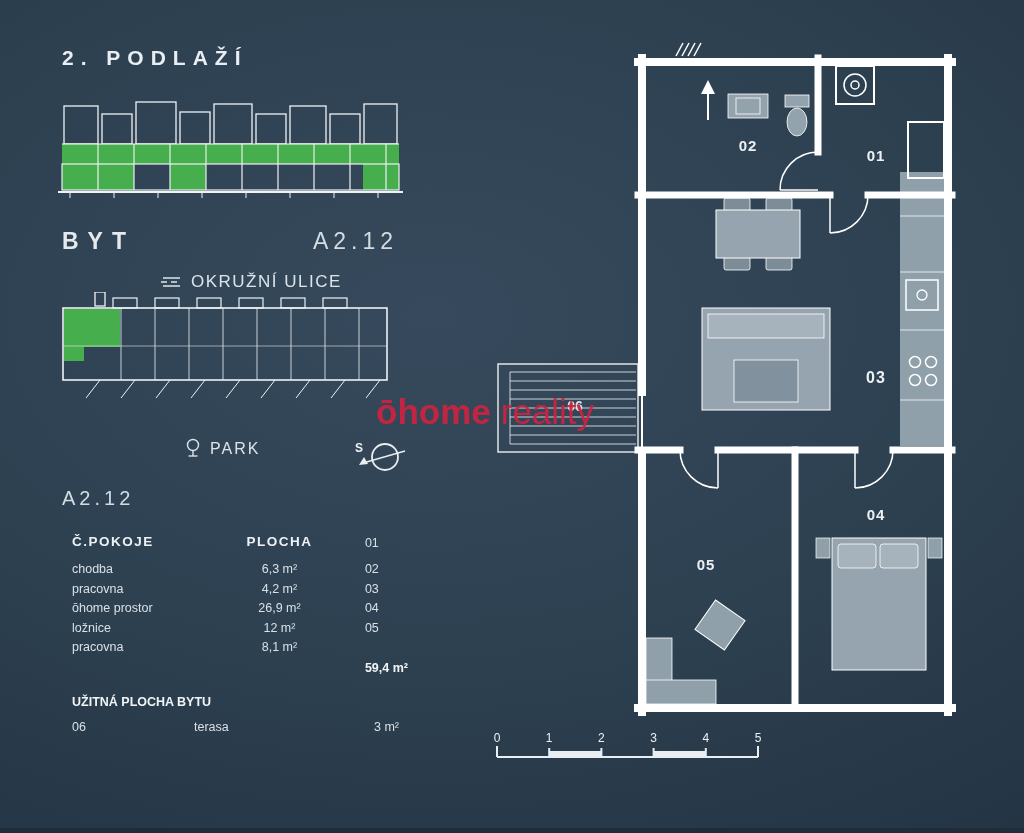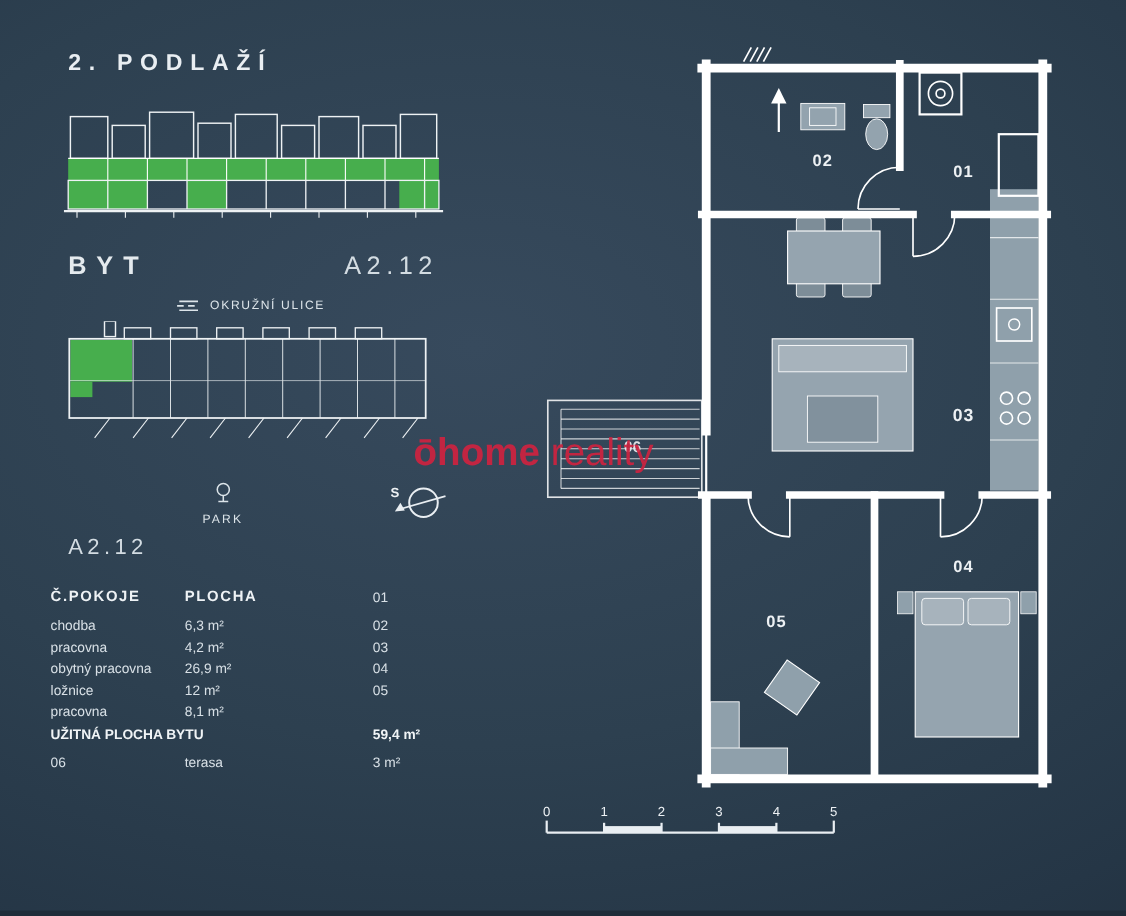--- a/index.html
+++ b/index.html
@@ -7,32 +7,32 @@
     position:relative;width:1024px;height:828px;overflow:hidden;
     font-family:"Liberation Sans",sans-serif;color:#dde5ea;
     background:radial-gradient(120% 95% at 42% 38%, #374a5d 0%, #2d4050 46%, #253646 76%, #1f2c39 100%);
   }
   .abs{position:absolute;}
   
   .floor-title{left:62px;top:46px;font-size:21px;font-weight:700;letter-spacing:7px;color:#e9eef2;}
   .byt-row{left:62px;top:228px;width:336px;display:flex;justify-content:space-between;align-items:center;}
   .byt-label{font-size:23px;font-weight:600;letter-spacing:9px;color:#e4eaee;}
   .byt-number{font-size:23px;font-weight:400;letter-spacing:5px;color:#d3dce2;}
-  .street-row{left:160px;top:272px;display:flex;gap:9px;align-items:center;font-size:11px;letter-spacing:1.5px;color:#dce4e9;}
-  .park-row{left:184px;top:438px;display:flex;gap:8px;align-items:center;font-size:11px;letter-spacing:2px;color:#dce4e9;flex-direction:column;}
+  .street-row{left:160px;top:272px;display:flex;gap:9px;align-items:center;font-size:17px;letter-spacing:1.5px;color:#dce4e9;}
+  .park-row{left:184px;top:438px;display:flex;gap:8px;align-items:flex-end;font-size:16px;letter-spacing:2px;color:#dce4e9;}
   .situace-row{left:62px;top:487px;width:336px;display:flex;justify-content:space-between;align-items:baseline;}
   .situace-title{font-size:20px;font-weight:700;letter-spacing:5px;color:#e9eef2;}
   .situace-number{font-size:20px;font-weight:300;letter-spacing:4px;color:#d3dce2;}
   
-  .rooms-table{left:46px;top:534px;width:336px;display:grid;grid-template-columns:122px 1fr auto;row-gap:0;}
+  .rooms-table{left:72px;top:534px;width:336px;display:grid;grid-template-columns:122px 1fr auto;row-gap:0;}
   .rooms-table .hdr{font-size:13.5px;font-weight:700;letter-spacing:1.5px;color:#eef2f5;padding-bottom:11px;}
   .rooms-table .cell{font-size:12.5px;line-height:19.5px;color:#d8e0e6;}
-  .rooms-table .area{text-align:left;}
+  .rooms-table .area{text-align:center;}
   .rooms-table .total{font-weight:700;color:#f0f4f6;font-size:12.5px;line-height:20px;}
-  .rooms-table .span2{grid-column:1 / 3;}
+  .rooms-table .span2{grid-column:1 / 3;margin-top:34px;}
   .rooms-table .gap{height:6px;grid-column:1 / 4;}
   
   .watermark{left:376px;top:392px;font-size:35px;color:#cf2340;opacity:.92;white-space:nowrap;z-index:5;}
   .watermark .b{font-weight:700;}
   .watermark .l{font-weight:400;margin-left:10px;margin-top:43px;}
   svg text{font-family:"Liberation Sans",sans-serif;fill:#edf1f4;}
   svg .rl{font-size:15px;font-weight:700;letter-spacing:1px;}
   svg .rl3{font-size:16px;font-weight:700;letter-spacing:1px;}
   svg .rl6{font-size:14px;font-weight:700;fill:rgba(237,241,244,.9);}
   svg .tick{font-size:12px;}
@@ -188,21 +188,21 @@
 
     <div class="cell">01</div>
     <div class="cell">chodba</div>
     <div class="cell area">6,3 m²</div>
 
     <div class="cell">02</div>
     <div class="cell">pracovna</div>
     <div class="cell area">4,2 m²</div>
 
     <div class="cell">03</div>
-    <div class="cell">obytný pracovna</div>
+    <div class="cell">ōhome prostor</div>
     <div class="cell area">26,9 m²</div>
 
     <div class="cell">04</div>
     <div class="cell">ložnice</div>
     <div class="cell area">12 m²</div>
 
     <div class="cell">05</div>
     <div class="cell">pracovna</div>
     <div class="cell area">8,1 m²</div>
 

